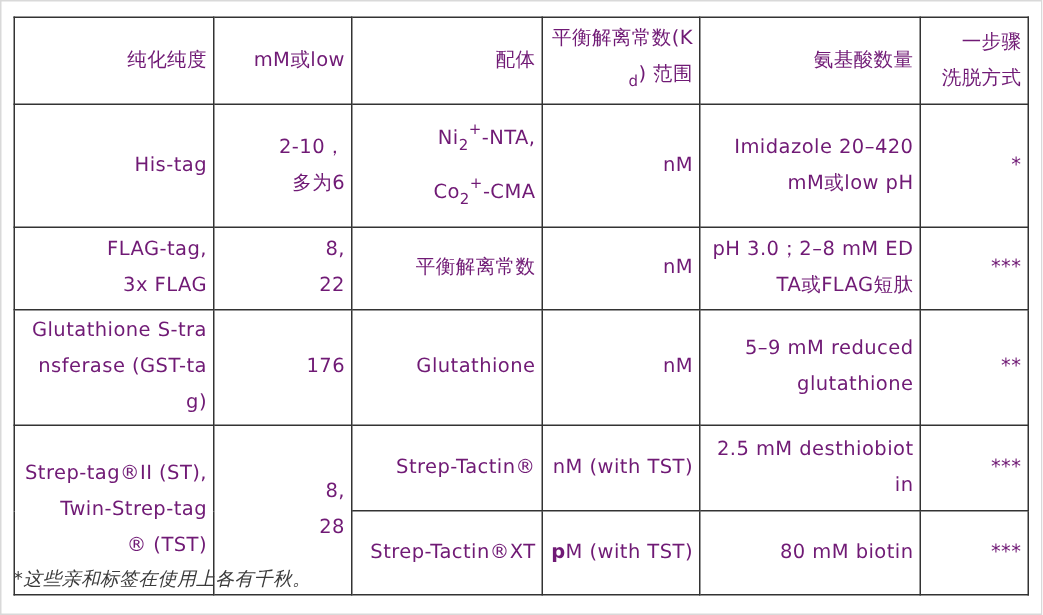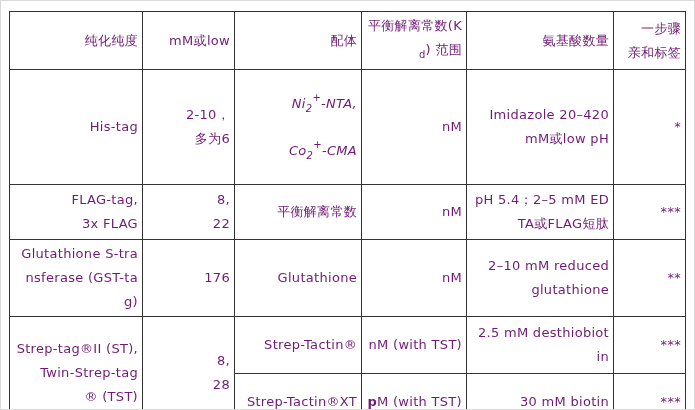--- a/index.html
+++ b/index.html
@@ -26,21 +26,21 @@
     text-align:right;
     vertical-align:middle;
     padding:2px 4px;
     line-height:24px;
     color:#701a75;
     overflow:hidden;
   }
   .rh0{height:52px}.rh1{height:71px}.rh2{height:55px}
   .rh3{height:69px}.rh4a{height:57px}.rh4b{height:56px}
   .ml{white-space:pre-line;}
-  .chem{line-height:20px;margin:16px 0;font-style:italic;}
+  .chem{line-height:20px;margin:5px 0;}
   .chem sub{font-size:10px;vertical-align:-4px;}
   .chem sup{font-size:10px;vertical-align:7px;}
   .kdsub{font-size:10px;vertical-align:-4px;}
   .bold-p{font-weight:bold;}
   .footnote{
     position:absolute;left:8px;top:377px;
     font-style:italic;
     font-size:12.5px;
     color:#3a3a3a;
     letter-spacing:0.3px;
@@ -62,21 +62,21 @@
     </colgroup>
 
     <tbody>
         <tr class="rh0">
       <td><span class="ml">纯化纯度</span></td>
       <td><span class="ml">mM或low</span></td>
       <td><span class="ml">配体</span></td>
       <td><span>平衡解离常数(K</span><br><sub class="kdsub">d</sub><span>) 范围</span></td>
       <td><span class="ml">氨基酸数量</span></td>
       <td><span class="ml">一步骤
-亲和标签</span></td>
+洗脱方式</span></td>
     </tr>
 
     <tr class="rh1">
       <td><span class="ml">His-tag</span></td>
       <td><span class="ml">2-10，
 多为6</span></td>
       <td>
         <div class="chem"><span>Ni</span><sub>2</sub><sup>+</sup><span>-NTA,</span></div>
         <div class="chem"><span>Co</span><sub>2</sub><sup>+</sup><span>-CMA</span></div>
       </td>
@@ -86,53 +86,54 @@
       <td><span class="ml">*</span></td>
     </tr>
 
     <tr class="rh2">
       <td><span class="ml">FLAG-tag,
 3x FLAG</span></td>
       <td><span class="ml">8,
 22</span></td>
       <td><span class="ml">平衡解离常数</span></td>
       <td><span class="ml">nM</span></td>
-      <td><span class="ml">pH 5.4；2–5 mM ED
+      <td><span class="ml">pH 3.0；2–8 mM ED
 TA或FLAG短肽</span></td>
       <td><span class="ml">***</span></td>
     </tr>
 
     <tr class="rh3">
       <td><span class="ml">Glutathione S-tra
 nsferase (GST-ta
 g)</span></td>
       <td><span class="ml">176</span></td>
       <td><span class="ml">Glutathione</span></td>
       <td><span class="ml">nM</span></td>
-      <td><span class="ml">2–10 mM reduced
+      <td><span class="ml">5–9 mM reduced
 glutathione</span></td>
       <td><span class="ml">**</span></td>
     </tr>
 
     <tr class="rh4a">
       <td rowspan="2"><span class="ml">Strep-tag®II (ST),
 Twin-Strep-tag
 ® (TST)</span></td>
       <td rowspan="2"><span class="ml">8,
 28</span></td>
       <td><span class="ml">Strep-Tactin®</span></td>
       <td><span class="ml">nM (with TST)</span></td>
       <td><span class="ml">2.5 mM desthiobiot
 in</span></td>
       <td><span class="ml">***</span></td>
     </tr>
 
     <tr class="rh4b">
       <td><span class="ml">Strep-Tactin®XT</span></td>
       <td><span class="bold-p">p</span><span>M (with TST)</span></td>
-      <td><span class="ml">30 mM biotin</span></td>
+      <td><span class="ml">80 mM biotin</span></td>
       <td><span class="ml">***</span></td>
     </tr>
   </tbody>
     </table>
 
+  <div class="footnote">*这些亲和标签在使用上各有千秋。</div>
 
 </div>
 
 </body></html>

